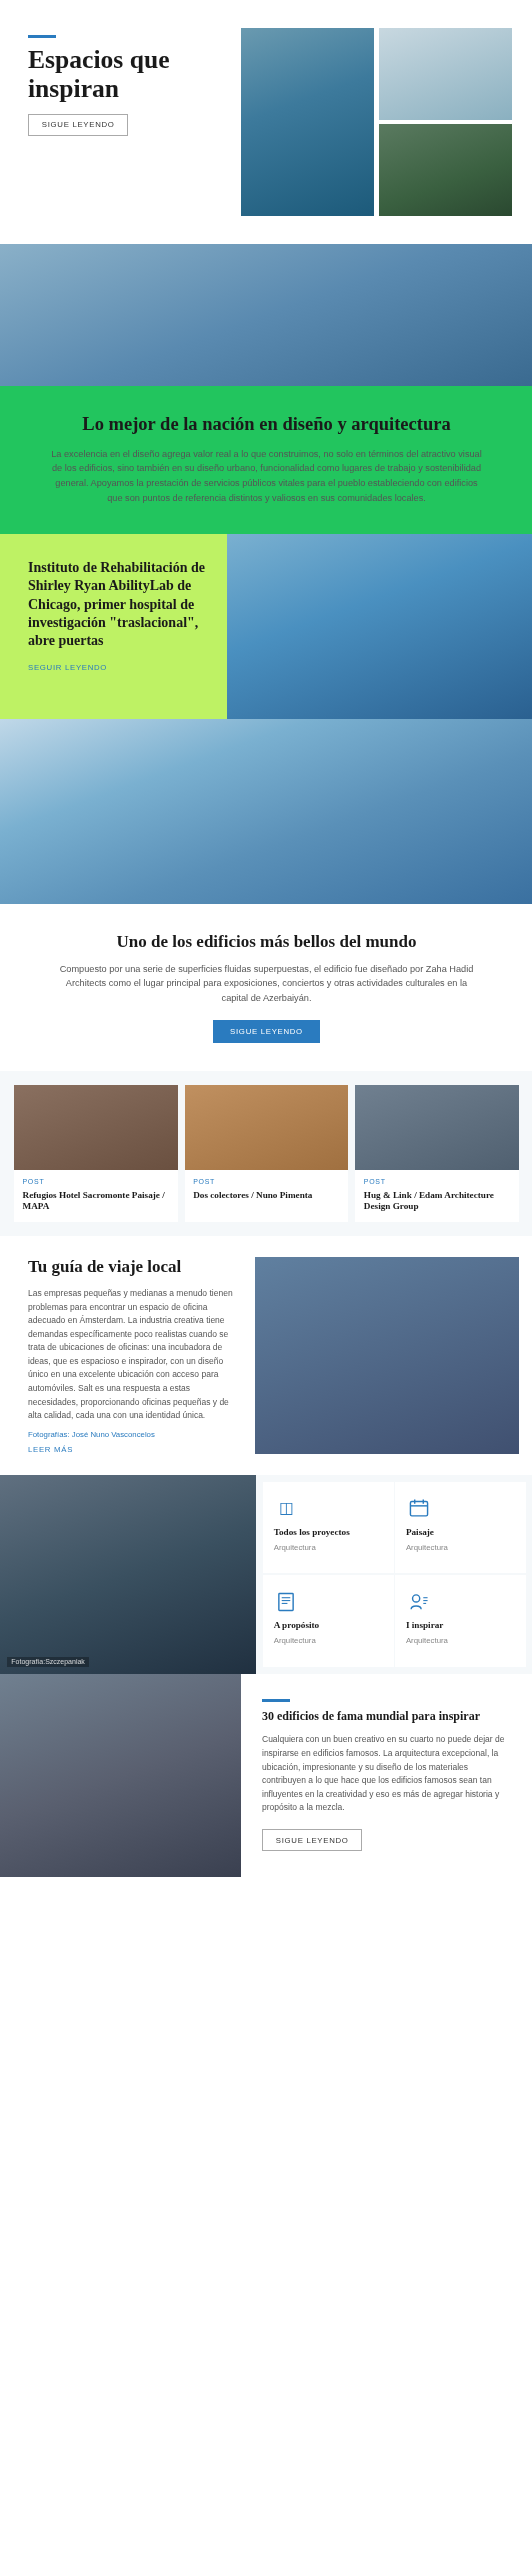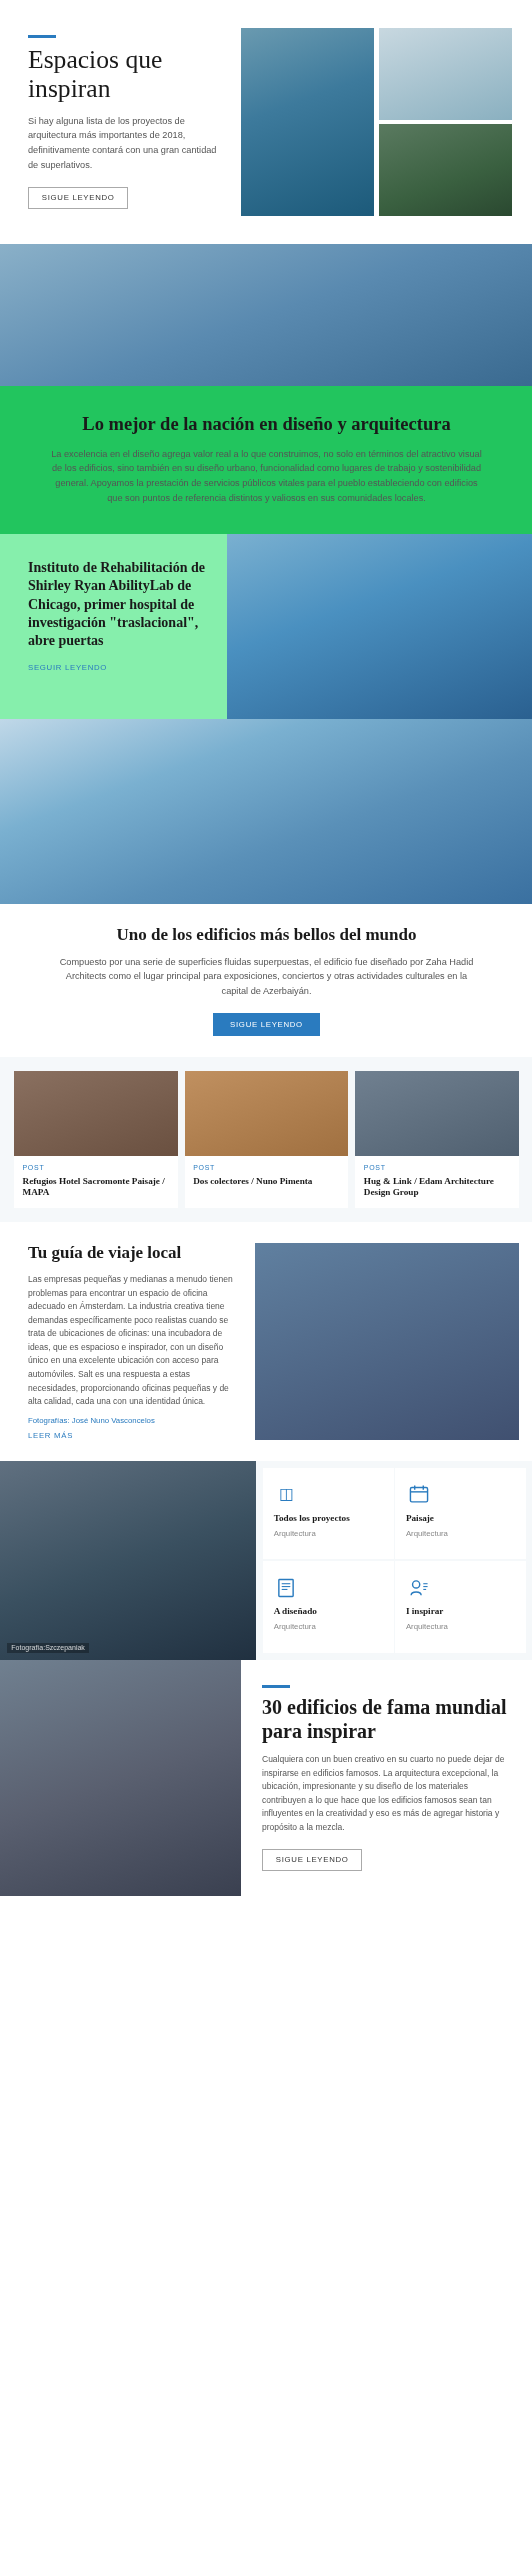--- a/index.html
+++ b/index.html
@@ -12,21 +12,21 @@
       gap: 14px;
       background: #fff;
     }
     .section-hero .text-col {
       width: 199px;
       flex-shrink: 0;
       padding-top: 7px;
     }
     .section-hero .text-col h1 {
       font-size: 25.6px;
-      font-weight: 400;
+      font-weight: 700;
       color: #1a1a1a;
       line-height: 1.15;
       margin-bottom: 10px;
     }
     .section-hero .text-col p {
       font-size: 9.2px;
       color: #555;
       line-height: 1.6;
       margin-bottom: 14px;
       font-family: Arial, sans-serif;
@@ -104,21 +104,21 @@
     
     .section-hospital {
       display: flex;
       background: #fff;
       min-height: 185px;
     }
     .section-hospital .text-part {
       width: 227px;
       flex-shrink: 0;
       padding: 25.6px 21px 25.6px 28px;
-      background: #86efac;
+      background: #bef264;
     }
     .section-hospital .text-part h2 {
       font-size: 14px;
       font-weight: 700;
       color: #1a1a1a;
       line-height: 1.3;
       margin-bottom: 10px;
     }
     .section-hospital .text-part .read-more {
       font-size: 7.8px;
@@ -135,21 +135,21 @@
 
     
     .section-big-building {
       width: 100%;
       height: 185px;
       background: linear-gradient(160deg, #c0d8e8 0%, #7ab0d0 30%, #5a90b8 60%, #3a70a0 100%);
     }
 
     
     .section-beautiful {
-      padding: 21px 28px;
+      padding: 28px 28px;
       background: #fff;
       text-align: center;
     }
     .section-beautiful h2 {
       font-size: 17px;
       font-weight: 700;
       color: #1a1a1a;
       margin-bottom: 10px;
     }
     .section-beautiful p {
@@ -337,42 +337,41 @@
       width: 241px;
       flex-shrink: 0;
       background: linear-gradient(160deg, #708090 0%, #5a6070 50%, #3a4050 100%);
       min-height: 199px;
     }
     .section-30 .text-part {
       flex: 1;
       padding: 25.6px 21px;
     }
     .section-30 .text-part h2 {
-      font-size: 20px;
+      font-size: 12px;
       font-weight: 700;
       color: #1a1a1a;
       margin-bottom: 10px;
       line-height: 1.2;
     }
     .section-30 .text-part p {
       font-size: 8.5px;
       color: #555;
       line-height: 1.6;
       font-family: Arial, sans-serif;
       margin-bottom: 14px;
     }
   </style>
 </head>
 <body>
 
 <section class="section-hero">
   <div class="text-col">
     <div class="blue-bar"></div>
     <h1>Espacios que inspiran</h1>
-    <p>Si hay alguna lista de los proyectos de arquitectura más importantes de 2018, definitivamente contará con una gran cantidad de superlativos.</p>
     <div class="btn-outline">SIGUE LEYENDO</div>
   </div>
   <div class="images-col">
     <div class="img-placeholder tall img-tall-left"></div>
     <div class="img-placeholder img-tr"></div>
     <div class="img-placeholder img-br"></div>
   </div>
 </section>
 
 <div class="section-fullwidth-img"></div>
@@ -459,21 +458,21 @@
     </div>
     <div class="icon-card">
       <div class="icon-sym">
         <svg width="20" height="20" viewBox="0 0 28 28" fill="none">
           <rect x="4" y="2" width="20" height="24" rx="1" stroke="#2a7bbf" stroke-width="2" fill="none"></rect>
           <line x1="8" y1="8" x2="20" y2="8" stroke="#2a7bbf" stroke-width="1.5"></line>
           <line x1="8" y1="12" x2="20" y2="12" stroke="#2a7bbf" stroke-width="1.5"></line>
           <line x1="8" y1="16" x2="16" y2="16" stroke="#2a7bbf" stroke-width="1.5"></line>
         </svg>
       </div>
-      <div class="ic-title">A diseñado</div>
+      <div class="ic-title">A propósito</div>
       <div class="ic-sub">Arquitectura</div>
     </div>
     <div class="icon-card">
       <div class="icon-sym">
         <svg width="20" height="20" viewBox="0 0 28 28" fill="none">
           <circle cx="10" cy="9" r="5" stroke="#2a7bbf" stroke-width="2" fill="none"></circle>
           <path d="M3 24 C3 18 17 18 17 24" stroke="#2a7bbf" stroke-width="2" fill="none"></path>
           <line x1="20" y1="8" x2="26" y2="8" stroke="#2a7bbf" stroke-width="1.5"></line>
           <line x1="20" y1="12" x2="26" y2="12" stroke="#2a7bbf" stroke-width="1.5"></line>
           <line x1="20" y1="16" x2="24" y2="16" stroke="#2a7bbf" stroke-width="1.5"></line>

